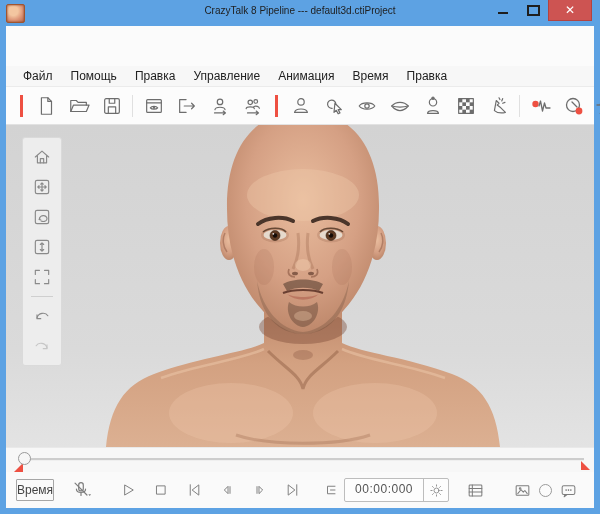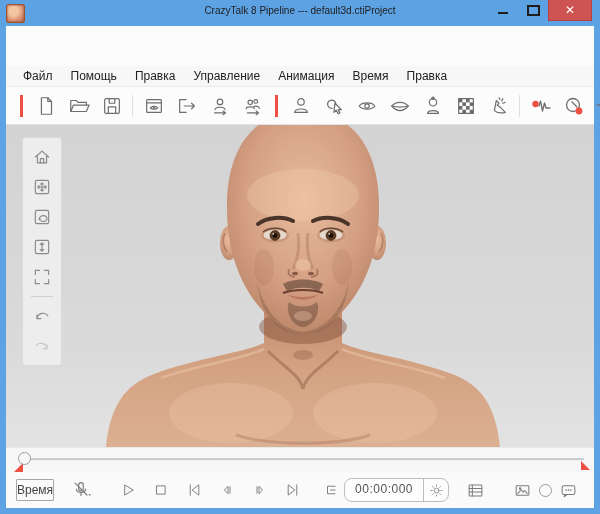--- a/index.html
+++ b/index.html
@@ -44,21 +44,21 @@
   .tl-knob{position:absolute;left:12px;top:4px;width:11px;height:11px;border-radius:50%;
     border:1.6px solid #9a9a9a;background:#f7f7f7;z-index:2;}
   .mark-left{position:absolute;left:8px;top:15px;width:0;height:0;border-bottom:9px solid #ee5042;border-left:9px solid transparent;}
   .mark-right{position:absolute;right:4px;top:13px;width:0;height:0;border-bottom:9px solid #ee5042;border-right:9px solid transparent;}
   
   .controls{height:36px;background:#fafafa;display:flex;align-items:center;padding:0 10px;}
   .time-mode-btn{border:1px solid #a6a6a6;background:#fafafa;border-radius:1px;font-size:12px;color:#444;
     padding:3px 0;width:74px;text-align:center;font-family:"Liberation Sans",sans-serif;}
   .ctl-btn{width:25px;height:26px;display:flex;align-items:center;justify-content:center;flex:none;}
   .ic-ctl{stroke:#7d7d7d;fill:none;stroke-width:1.3;stroke-linecap:round;stroke-linejoin:round;}
-  .time-group{display:flex;align-items:stretch;border:1px solid #bdbdbd;border-radius:8px;background:#fdfdfd;height:22px;justify-content:space-between;}
+  .time-group{display:flex;align-items:stretch;border:1px solid #bdbdbd;border-radius:2px;background:#fdfdfd;height:22px;justify-content:space-between;}
   .time-text{font-size:12px;color:#555;padding:3px 10px 0 10px;letter-spacing:.5px;}
   .gear-seg{border-left:1px solid #bdbdbd;width:24px;display:flex;align-items:center;justify-content:center;}
   .slider-line{width:44px;height:2px;background:#c7c7c7;margin:0 0 0 6px;}
   .slider-knob{width:11px;height:11px;border-radius:50%;border:1.6px solid #9a9a9a;background:#fbfbfb;margin:0 4px 0 -2px;flex:none;}
   .gap-s{width:8px;flex:none;} .gap-m{width:14px;flex:none;} .gap-l{width:22px;flex:none;}
 </style>
 </head>
 <body>
 
 <div class="window">

